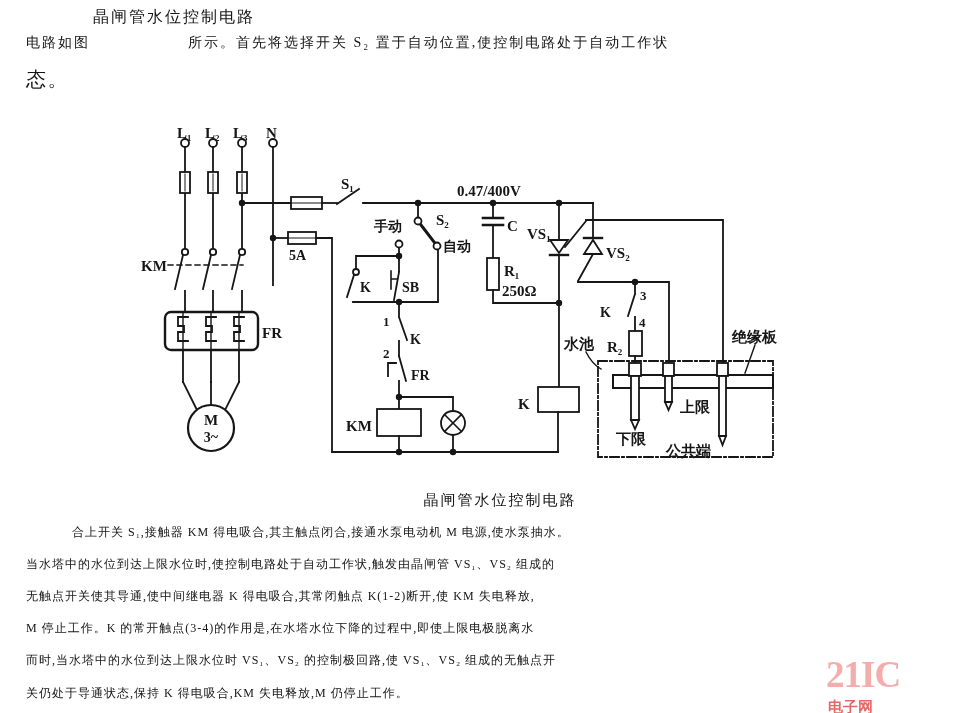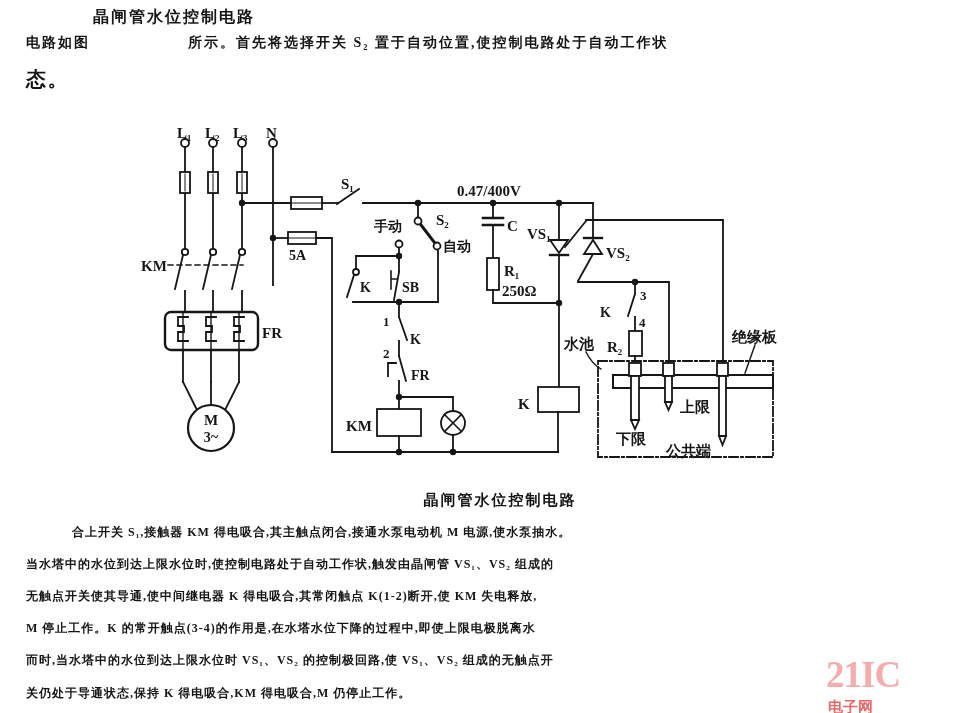--- a/index.html
+++ b/index.html
@@ -2,21 +2,21 @@
 <html><head>
 <meta charset="utf-8">
 <style>
   html,body{margin:0;padding:0;}
   body{
     width:958px;height:713px;position:relative;overflow:hidden;
     background:#ffffff;
     font-family:"Liberation Serif","DejaVu Serif",serif;
     color:#111;
   }
-  .txt{position:absolute;white-space:nowrap;font-weight:bold;color:#151515;}
+  .txt{position:absolute;white-space:nowrap;font-weight:normal;color:#151515;}
   .title{left:93px;top:7px;font-size:16px;letter-spacing:2px;}
   .line2{left:26px;top:34px;font-size:14px;letter-spacing:2px;}
   .line2 .gap{display:inline-block;width:98px;}
   .line3{left:26px;top:66px;font-size:20px;letter-spacing:1.5px;}
   .caption{left:350px;top:491px;width:300px;text-align:center;font-size:15px;letter-spacing:2px;white-space:nowrap;}
   .bline{left:26px;width:910px;font-size:12px;letter-spacing:1px;}
   .indent{text-indent:46px;}
   .b0{top:524px}.b1{top:556px}.b2{top:588px}.b3{top:620px}.b4{top:652px}.b5{top:685px}
   svg{position:absolute;left:0;top:0;}
   svg text{font-family:"Liberation Serif","DejaVu Serif",serif;font-weight:bold;fill:#161616;}
@@ -32,21 +32,21 @@
 <div class="txt title">晶闸管水位控制电路</div>
 <div class="txt line2"><span>电路如图</span><span class="gap"></span><span>所示。首先将选择开关 S₂ 置于自动位置,使控制电路处于自动工作状</span></div>
 <div class="txt line3">态。</div>
 <div class="txt caption">晶闸管水位控制电路</div>
 
 <div class="txt bline b0 indent">合上开关 S₁,接触器 KM 得电吸合,其主触点闭合,接通水泵电动机 M 电源,使水泵抽水。</div>
 <div class="txt bline b1">当水塔中的水位到达上限水位时,使控制电路处于自动工作状,触发由晶闸管 VS₁、VS₂ 组成的</div>
 <div class="txt bline b2">无触点开关使其导通,使中间继电器 K 得电吸合,其常闭触点 K(1-2)断开,使 KM 失电释放,</div>
 <div class="txt bline b3">M 停止工作。K 的常开触点(3-4)的作用是,在水塔水位下降的过程中,即使上限电极脱离水</div>
 <div class="txt bline b4">而时,当水塔中的水位到达上限水位时 VS₁、VS₂ 的控制极回路,使 VS₁、VS₂ 组成的无触点开</div>
-<div class="txt bline b5">关仍处于导通状态,保持 K 得电吸合,KM 得电吸合,M 仍停止工作。</div>
+<div class="txt bline b5">关仍处于导通状态,保持 K 得电吸合,KM 失电释放,M 仍停止工作。</div>
 
 <svg width="958" height="713" viewBox="0 0 958 713" stroke="#161616" stroke-width="1.8" fill="none" stroke-linecap="square">
 
   <g>
     <circle cx="185" cy="143" r="4"></circle>
       <circle cx="213" cy="143" r="4"></circle>
     <circle cx="242" cy="143" r="4"></circle>
       <circle cx="273" cy="143" r="4"></circle>
   </g>
 

